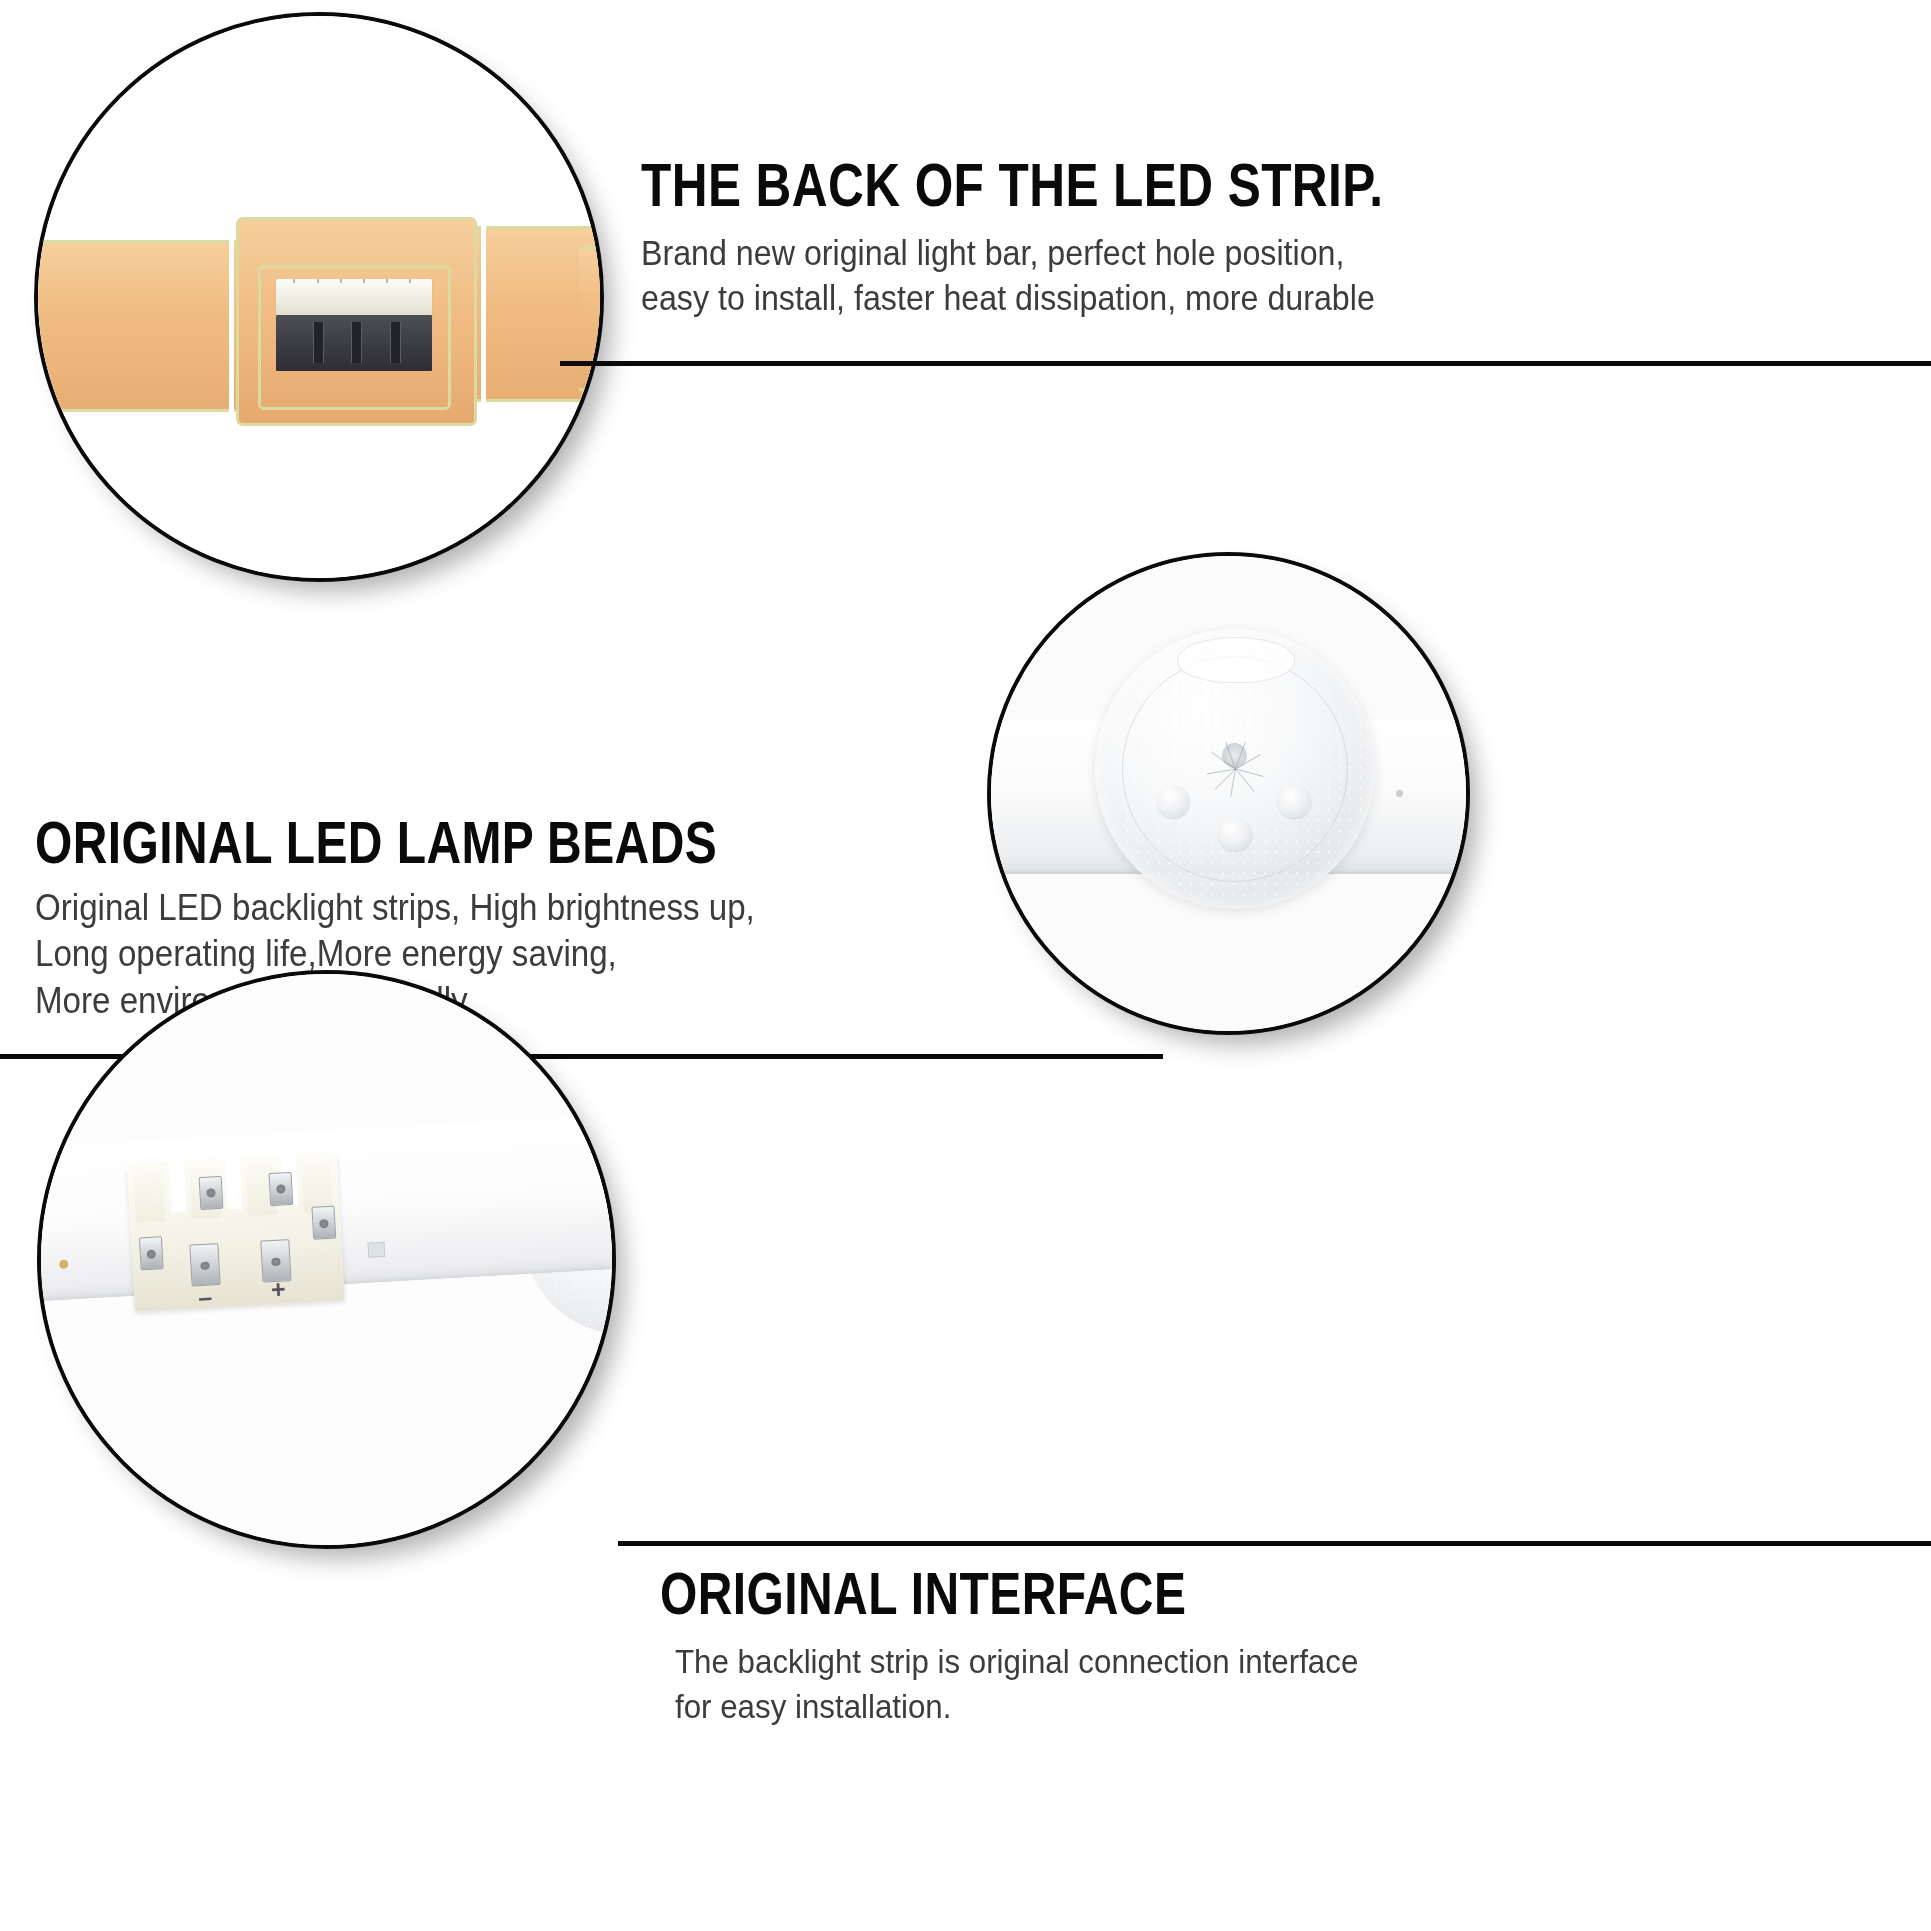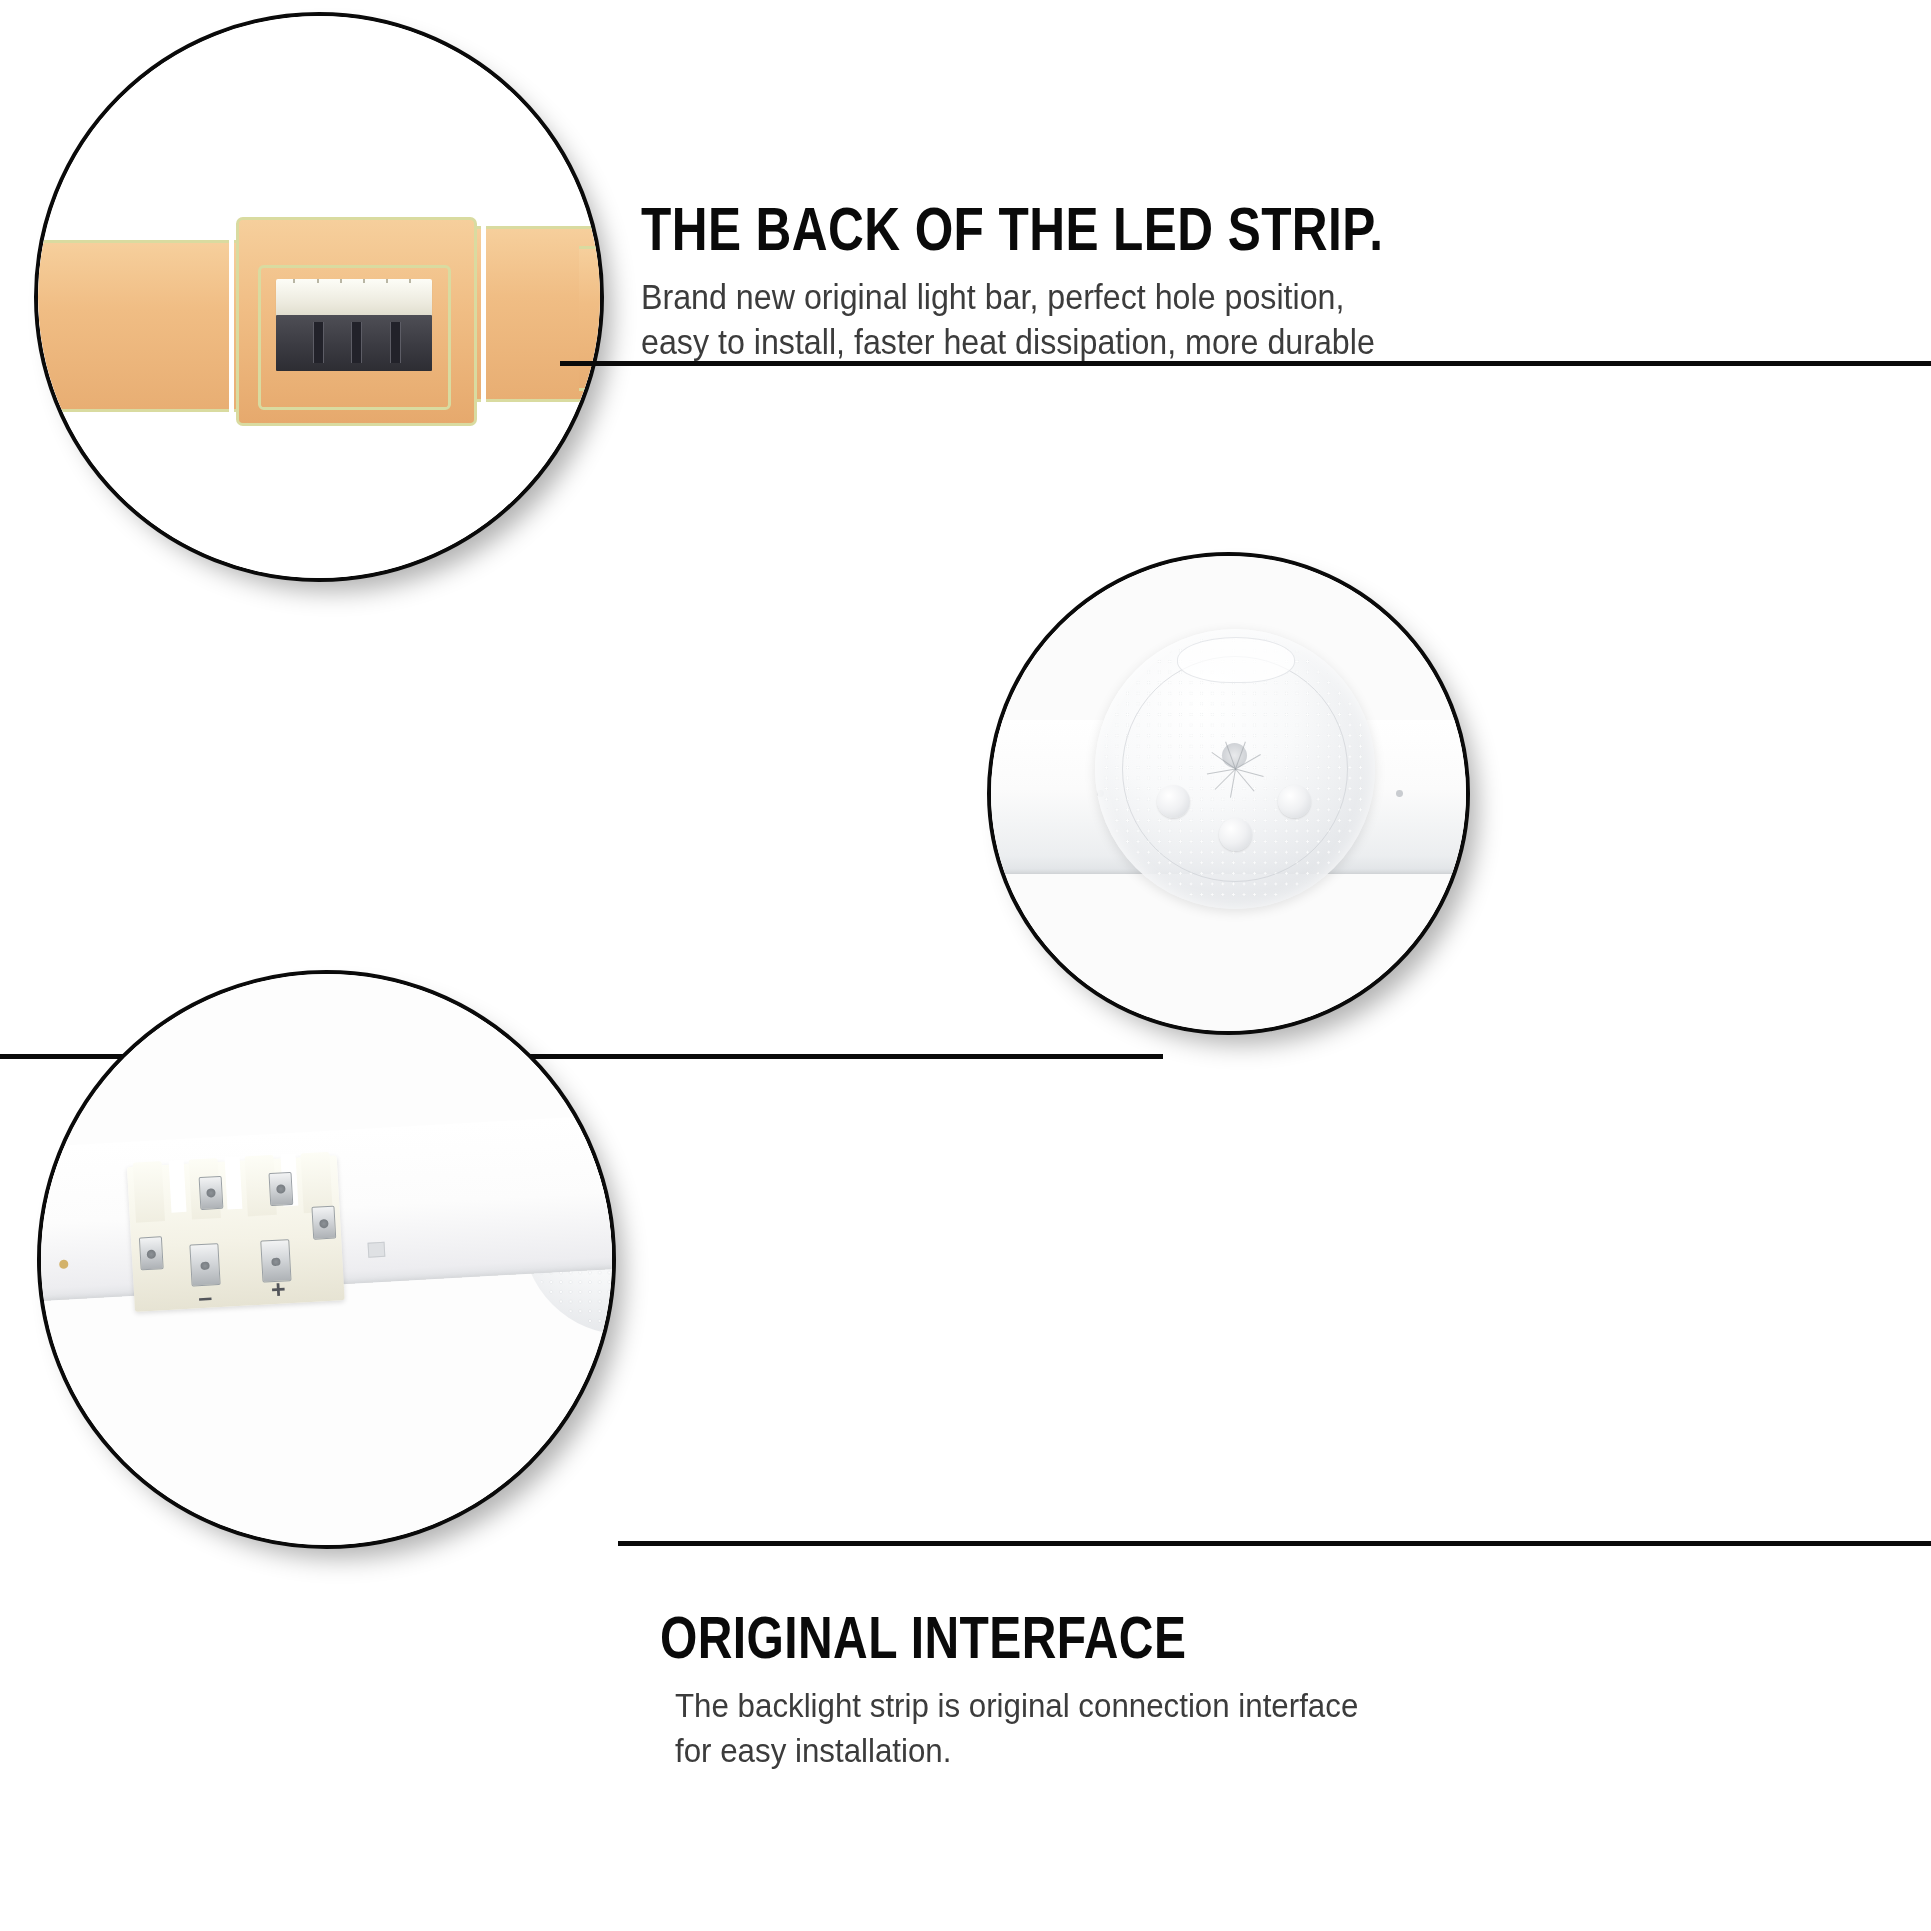--- a/index.html
+++ b/index.html
@@ -17,21 +17,21 @@
     -webkit-font-smoothing: antialiased;
   }
 
   #infographic {
     position: absolute;
     inset: 0;
     background: #ffffff;
   }
 
   
-  .abs { position: absolute; margin-top: 44px; }
+  .abs { position: absolute; }
 
   
   .photo-circle {
     position: absolute;
     border-radius: 50%;
     border: 4.8px solid #0a0a0a;
     box-sizing: border-box;
     overflow: hidden;
     background: #ffffff;
     box-shadow: 13.5px 15.4px 25px -5.8px rgba(0,0,0,0.30);
@@ -360,20 +360,28 @@
           <span class="die-ray" style="transform:rotate(160deg)"></span>
           <span class="die-ray" style="transform:rotate(200deg)"></span>
           <span class="die-ray" style="transform:rotate(240deg)"></span>
           <span class="die-ray" style="transform:rotate(285deg)"></span>
           <span class="die-ray" style="transform:rotate(320deg)"></span>
         </div>
       </div>
     </div>
   </div>
 
+  <div class="abs" style="left:35px; top:813px; width:966px;">
+    <div class="section-heading" style="font-size:60px;">ORIGINAL LED LAMP BEADS</div>
+    <div class="section-body" style="font-size:36px; margin-top:11.6px;">
+      <span class="line">Original LED backlight strips, High brightness up,</span>
+      <span class="line">Long operating life,More energy saving,</span>
+      <span class="line">More environmentally friendly.</span>
+    </div>
+  </div>
 
   <div class="divider" style="left:0px; top:1054px; width:1163px;"></div>
 
   <div class="photo-circle" id="circle-interface">
     <div class="photo-inner">
       <div class="iface-scene">
 
         <div id="iface-lens">
           <div id="iface-lens-tex"></div>
 

